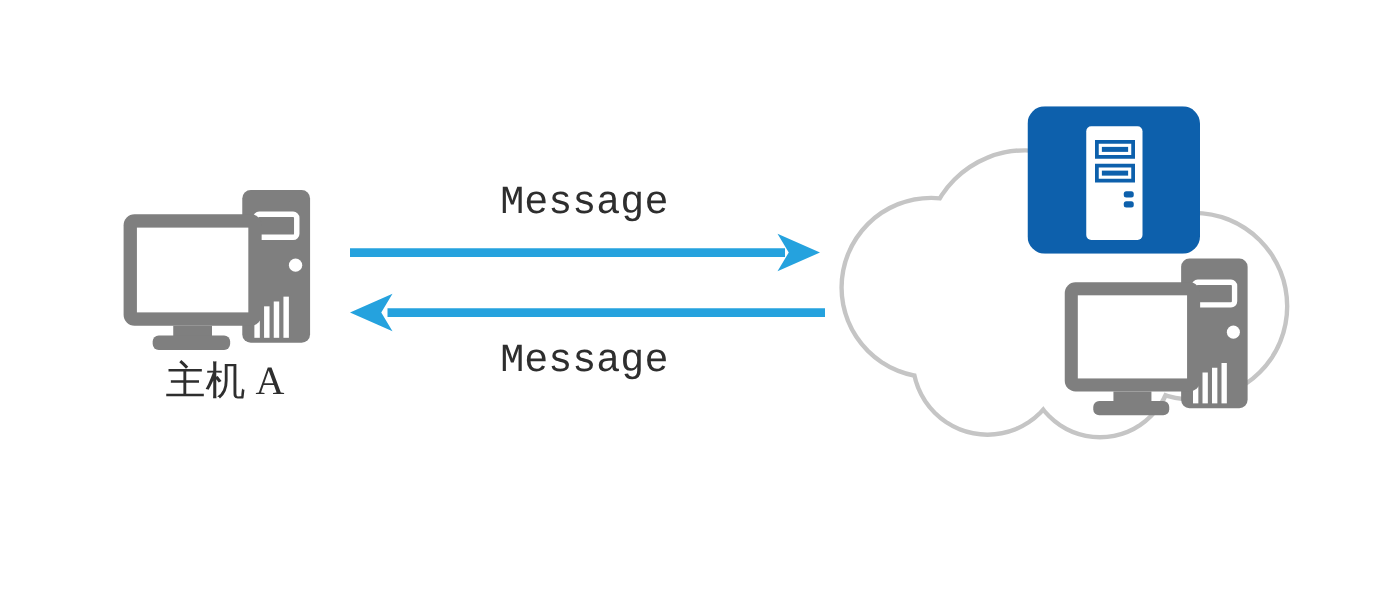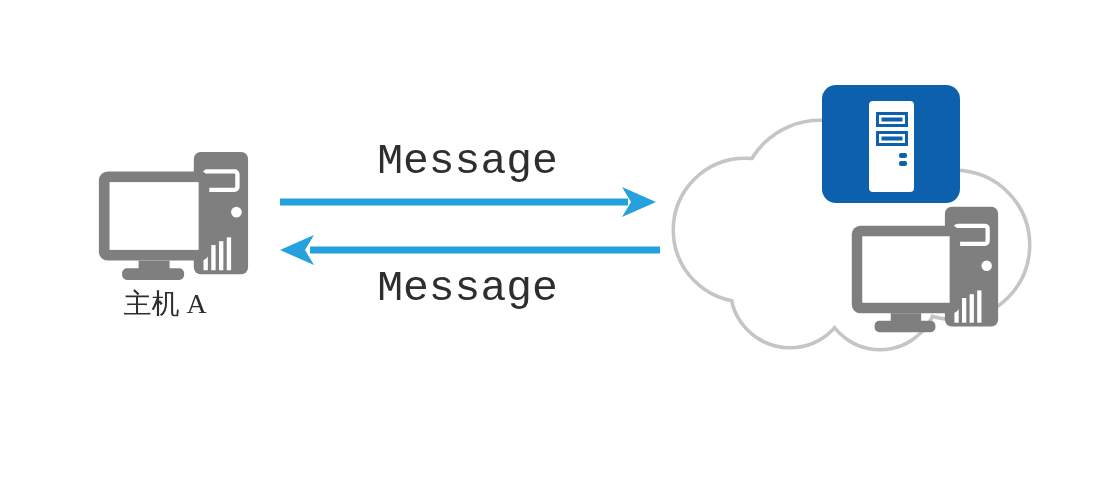--- a/index.html
+++ b/index.html
@@ -26,33 +26,33 @@
   .bay { fill: var(--icon-gray); stroke: #ffffff; stroke-width: 4.5; }
   .arrow-line { stroke: var(--arrow); stroke-width: 7; stroke-linecap: butt; }
   .arrow-head { fill: var(--arrow); }
   .cloud-c { fill: #ffffff; stroke: var(--cloud-outline); stroke-width: 7; }
   .cloud-f { fill: #ffffff; }
   .msg-label {
     position: absolute;
     width: 225px;
     text-align: center;
     font-family: "Liberation Mono", "DejaVu Sans Mono", monospace;
-    font-size: 43px;
+    font-size: 32px;
     line-height: 32px;
     color: var(--text);
     white-space: nowrap;
   }
   .host-label {
     position: absolute;
-    left: 81px;
+    left: 96px;
     top: 282px;
     width: 168px;
     text-align: center;
     font-family: "Liberation Serif", "DejaVu Serif", serif;
-    font-size: 28px;
+    font-size: 32px;
     line-height: 44px;
     color: var(--text);
     white-space: nowrap;
   }
 </style>
 </head>
 <body>
 
 <div id="canvas">
 

